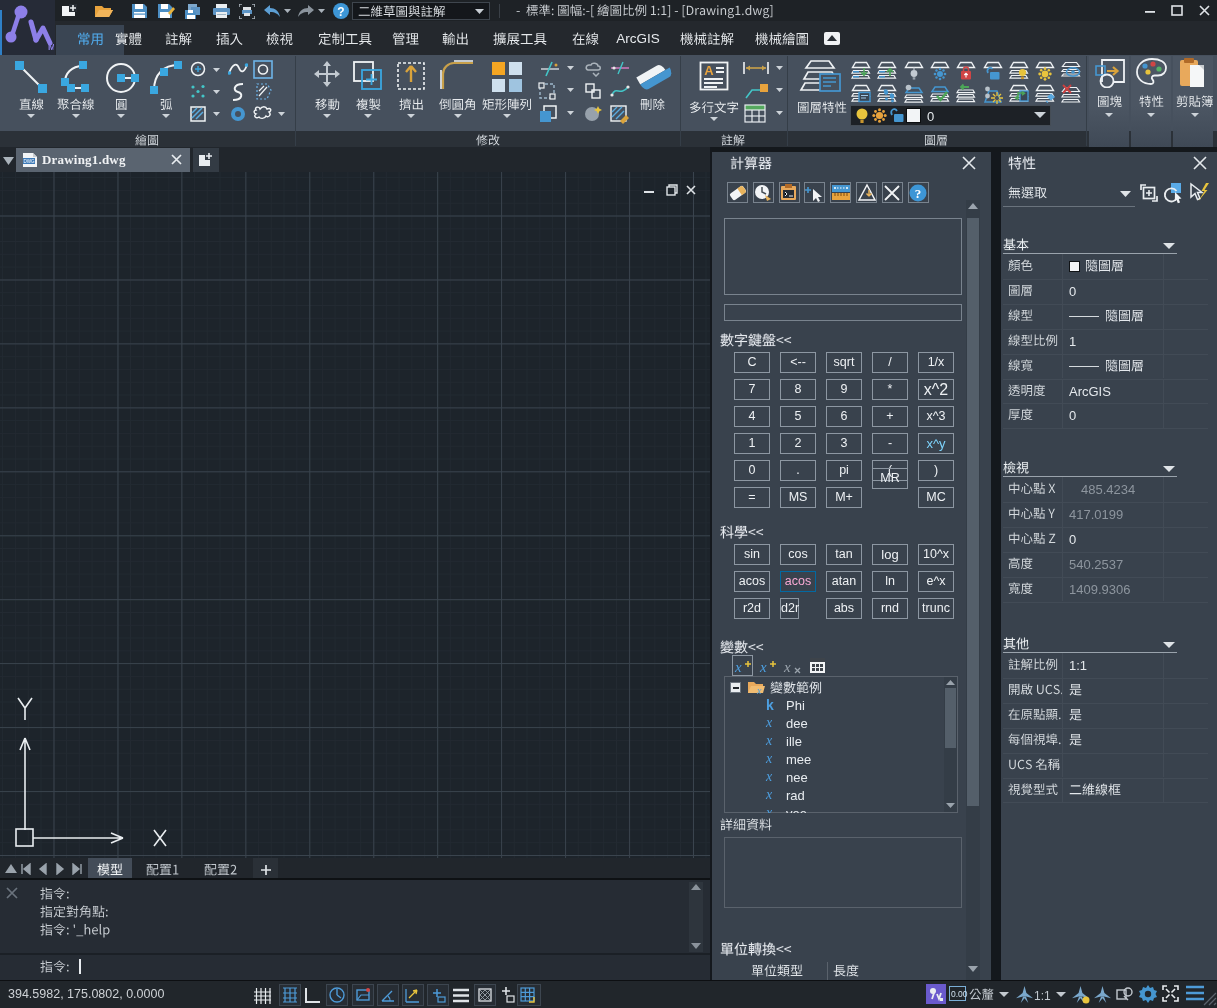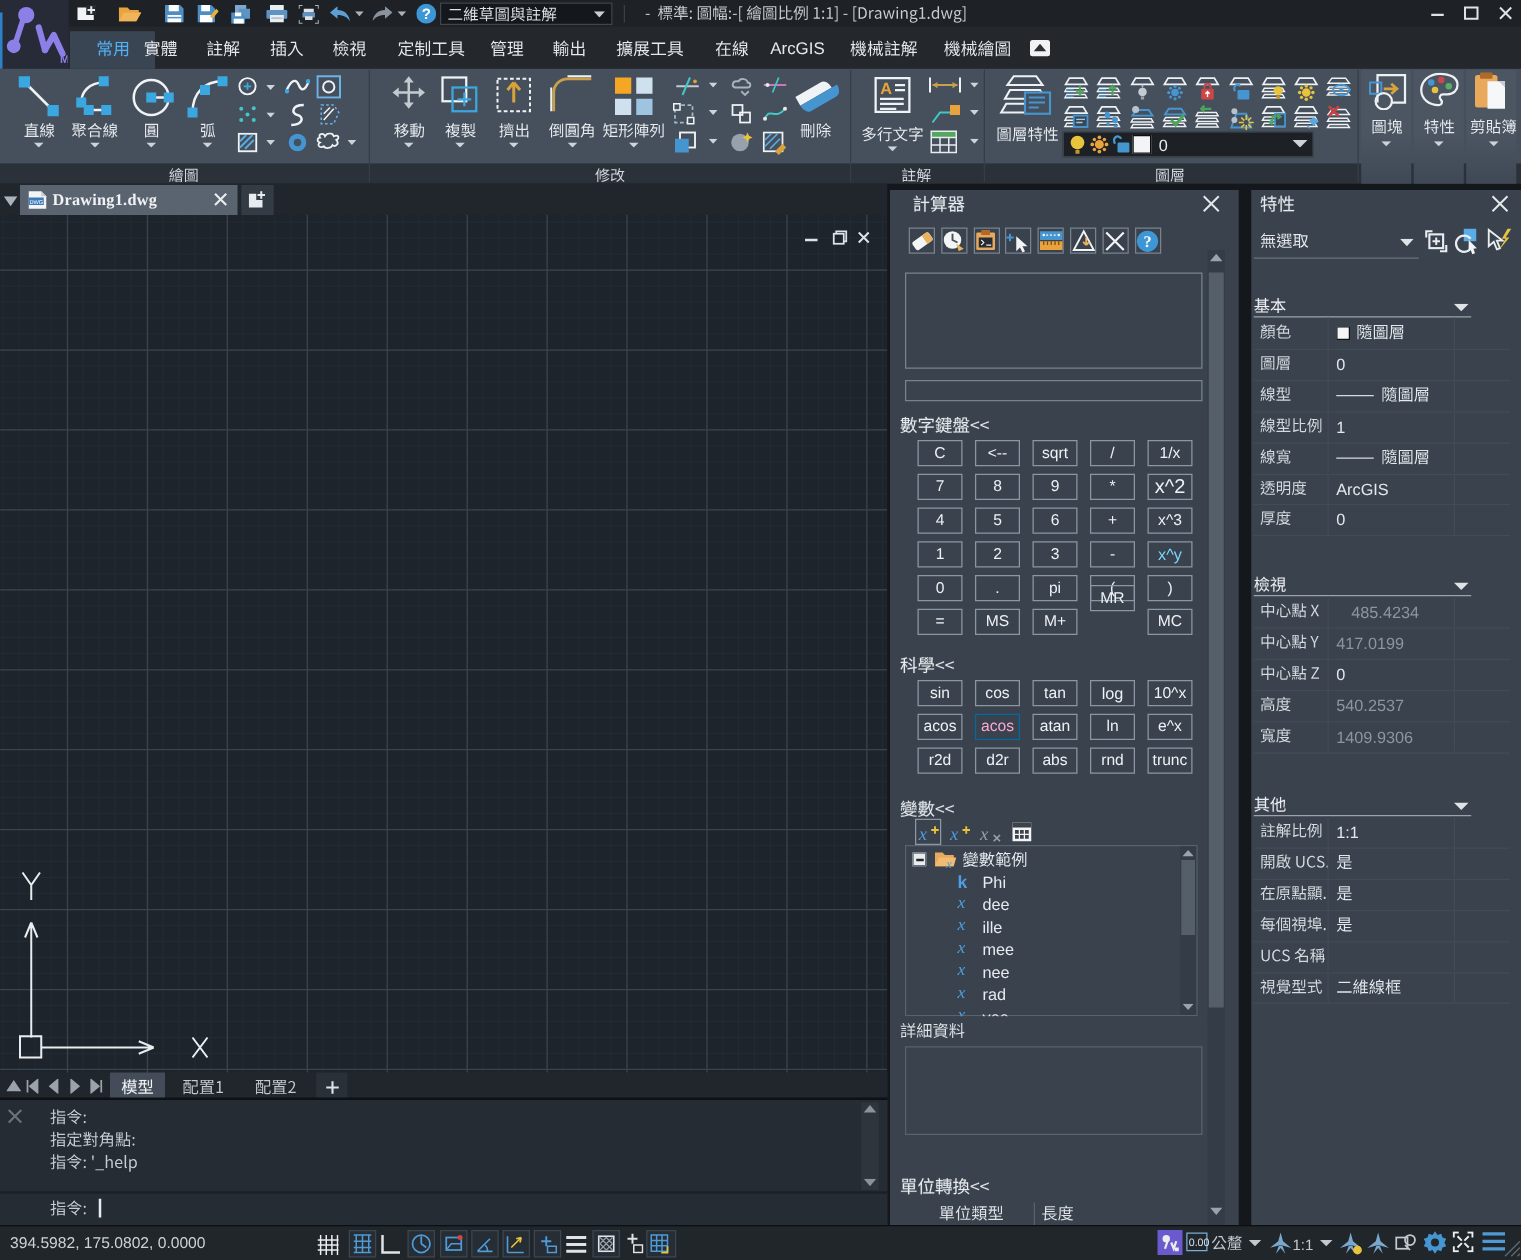--- a/index.html
+++ b/index.html
@@ -1353,21 +1353,21 @@
     <div style="position:absolute;left:780px;top:544px;width:36px;height:21px;border:1px solid #8d97a2;color:#eef1f4;font-family:'Liberation Sans';font-size:12.5px;text-align:center;line-height:19px">cos</div>
     <div style="position:absolute;left:826px;top:544px;width:36px;height:21px;border:1px solid #8d97a2;color:#eef1f4;font-family:'Liberation Sans';font-size:12.5px;text-align:center;line-height:19px">tan</div>
     <div style="position:absolute;left:872px;top:544px;width:36px;height:21px;border:1px solid #8d97a2;color:#eef1f4;font-family:'Liberation Sans';font-size:13px;text-align:center;line-height:19px">log</div>
     <div style="position:absolute;left:918px;top:544px;width:36px;height:21px;border:1px solid #8d97a2;color:#eef1f4;font-family:'Liberation Sans';font-size:12.5px;text-align:center;line-height:19px">10^x</div>
     <div style="position:absolute;left:734px;top:571px;width:36px;height:21px;border:1px solid #8d97a2;color:#eef1f4;font-family:'Liberation Sans';font-size:12.5px;text-align:center;line-height:19px">acos</div>
     <div style="position:absolute;left:780px;top:571px;width:36px;height:21px;border:1px solid #0369a1;color:#f9a8d4;font-family:'Liberation Sans';font-size:12.5px;text-align:center;line-height:19px">acos</div>
     <div style="position:absolute;left:826px;top:571px;width:36px;height:21px;border:1px solid #8d97a2;color:#eef1f4;font-family:'Liberation Sans';font-size:12.5px;text-align:center;line-height:19px">atan</div>
     <div style="position:absolute;left:872px;top:571px;width:36px;height:21px;border:1px solid #8d97a2;color:#eef1f4;font-family:'Liberation Sans';font-size:12.5px;text-align:center;line-height:19px">ln</div>
     <div style="position:absolute;left:918px;top:571px;width:36px;height:21px;border:1px solid #8d97a2;color:#eef1f4;font-family:'Liberation Sans';font-size:12.5px;text-align:center;line-height:19px">e^x</div>
     <div style="position:absolute;left:734px;top:598px;width:36px;height:21px;border:1px solid #8d97a2;color:#eef1f4;font-family:'Liberation Sans';font-size:12.5px;text-align:center;line-height:19px">r2d</div>
-    <div style="position:absolute;left:780px;top:598px;width:36px;height:21px;border:1px solid #8d97a2;color:#eef1f4;font-family:'Liberation Sans';font-size:12.5px;text-align:center;line-height:19px">d2r</div>
+    <div style="position:absolute;left:780px;top:598px;width:19px;height:21px;border:1px solid #8d97a2;color:#eef1f4;font-family:'Liberation Sans';font-size:12.5px;text-align:center;line-height:19px">d2r</div>
     <div style="position:absolute;left:826px;top:598px;width:36px;height:21px;border:1px solid #8d97a2;color:#eef1f4;font-family:'Liberation Sans';font-size:12.5px;text-align:center;line-height:19px">abs</div>
     <div style="position:absolute;left:872px;top:598px;width:36px;height:21px;border:1px solid #8d97a2;color:#eef1f4;font-family:'Liberation Sans';font-size:12.5px;text-align:center;line-height:19px">rnd</div>
     <div style="position:absolute;left:918px;top:598px;width:36px;height:21px;border:1px solid #8d97a2;color:#eef1f4;font-family:'Liberation Sans';font-size:12.5px;text-align:center;line-height:19px">trunc</div>
     <div style="position:absolute;left:718px;top:639px;width:48px;height:17px;">
       <svg width="47.5" height="16.8" style="position:absolute;left:0;top:0;overflow:visible">
         <g transform="translate(2,13.3) scale(0.014,-0.014)" fill="#e8ecf0" stroke="#e8ecf0" stroke-width="10">
           <use href="#g107" x="0"></use>
           <use href="#g101" x="1000"></use>
           <use href="#g104" x="2000"></use>
           <use href="#g104" x="2555"></use>

